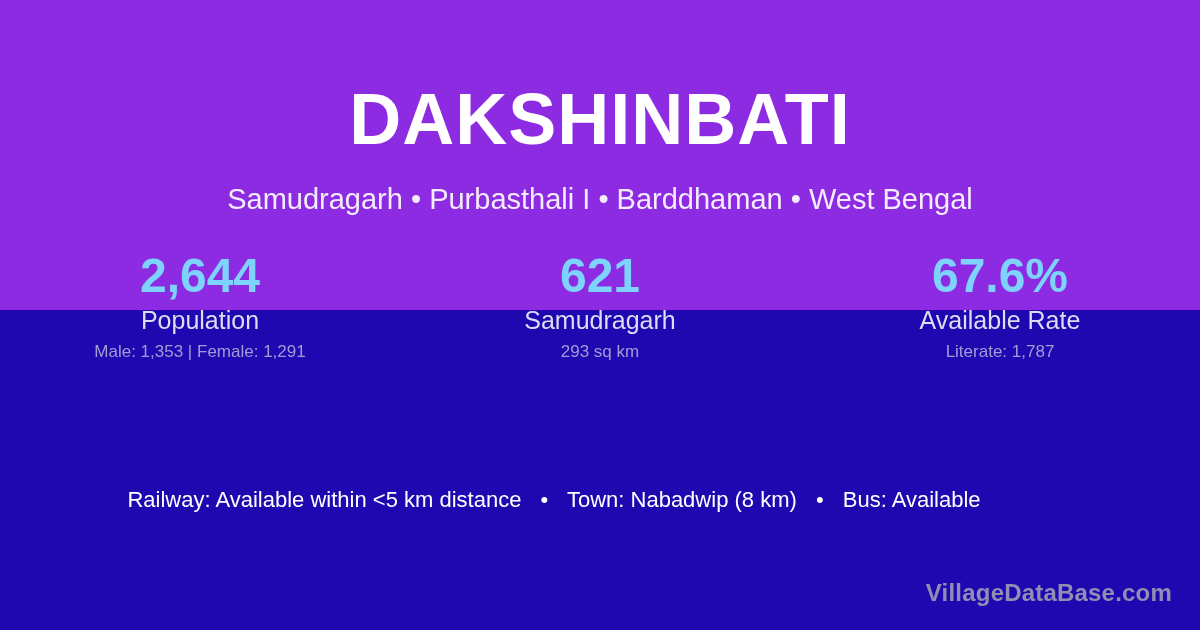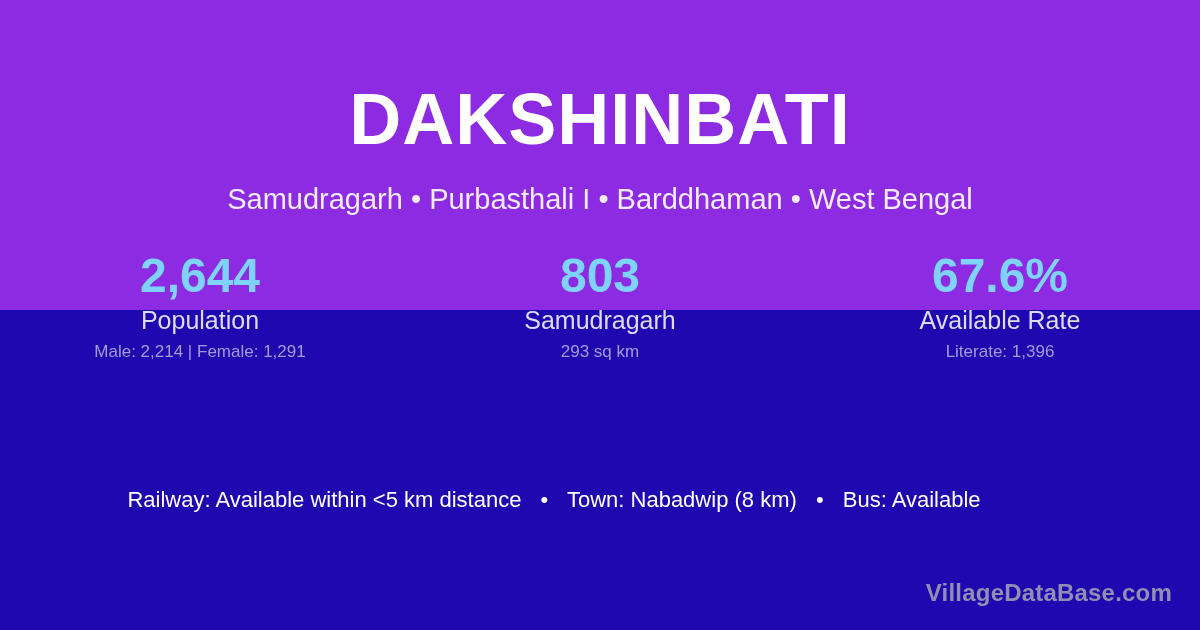--- a/index.html
+++ b/index.html
@@ -151,33 +151,33 @@
 
   <div id="location-breadcrumb">Samudragarh • Purbasthali I • Barddhaman • West Bengal</div>
 
   <div id="village-title">DAKSHINBATI</div>
 
   <div id="stats-row">
 
     <div class="stat-block">
       <div class="stat-value">2,644</div>
       <div class="stat-label">Population</div>
-      <div class="stat-sub">Male: 2,214 | Female: 1,291</div>
+      <div class="stat-sub">Male: 1,353 | Female: 1,291</div>
     </div>
 
     <div class="stat-block">
-      <div class="stat-value">803</div>
+      <div class="stat-value">621</div>
       <div class="stat-label">Samudragarh</div>
       <div class="stat-sub">293 sq km</div>
     </div>
 
     <div class="stat-block">
       <div class="stat-value">67.6%</div>
       <div class="stat-label">Available Rate</div>
-      <div class="stat-sub">Literate: 1,396</div>
+      <div class="stat-sub">Literate: 1,787</div>
     </div>
 
   </div>
 
   <div id="amenities-line">
     <span>Railway: Available within &lt;5 km distance</span>
     <span class="sep">•</span>
     <span>Town: Nabadwip (8 km)</span>
     <span class="sep">•</span>
     <span>Bus: Available</span>

